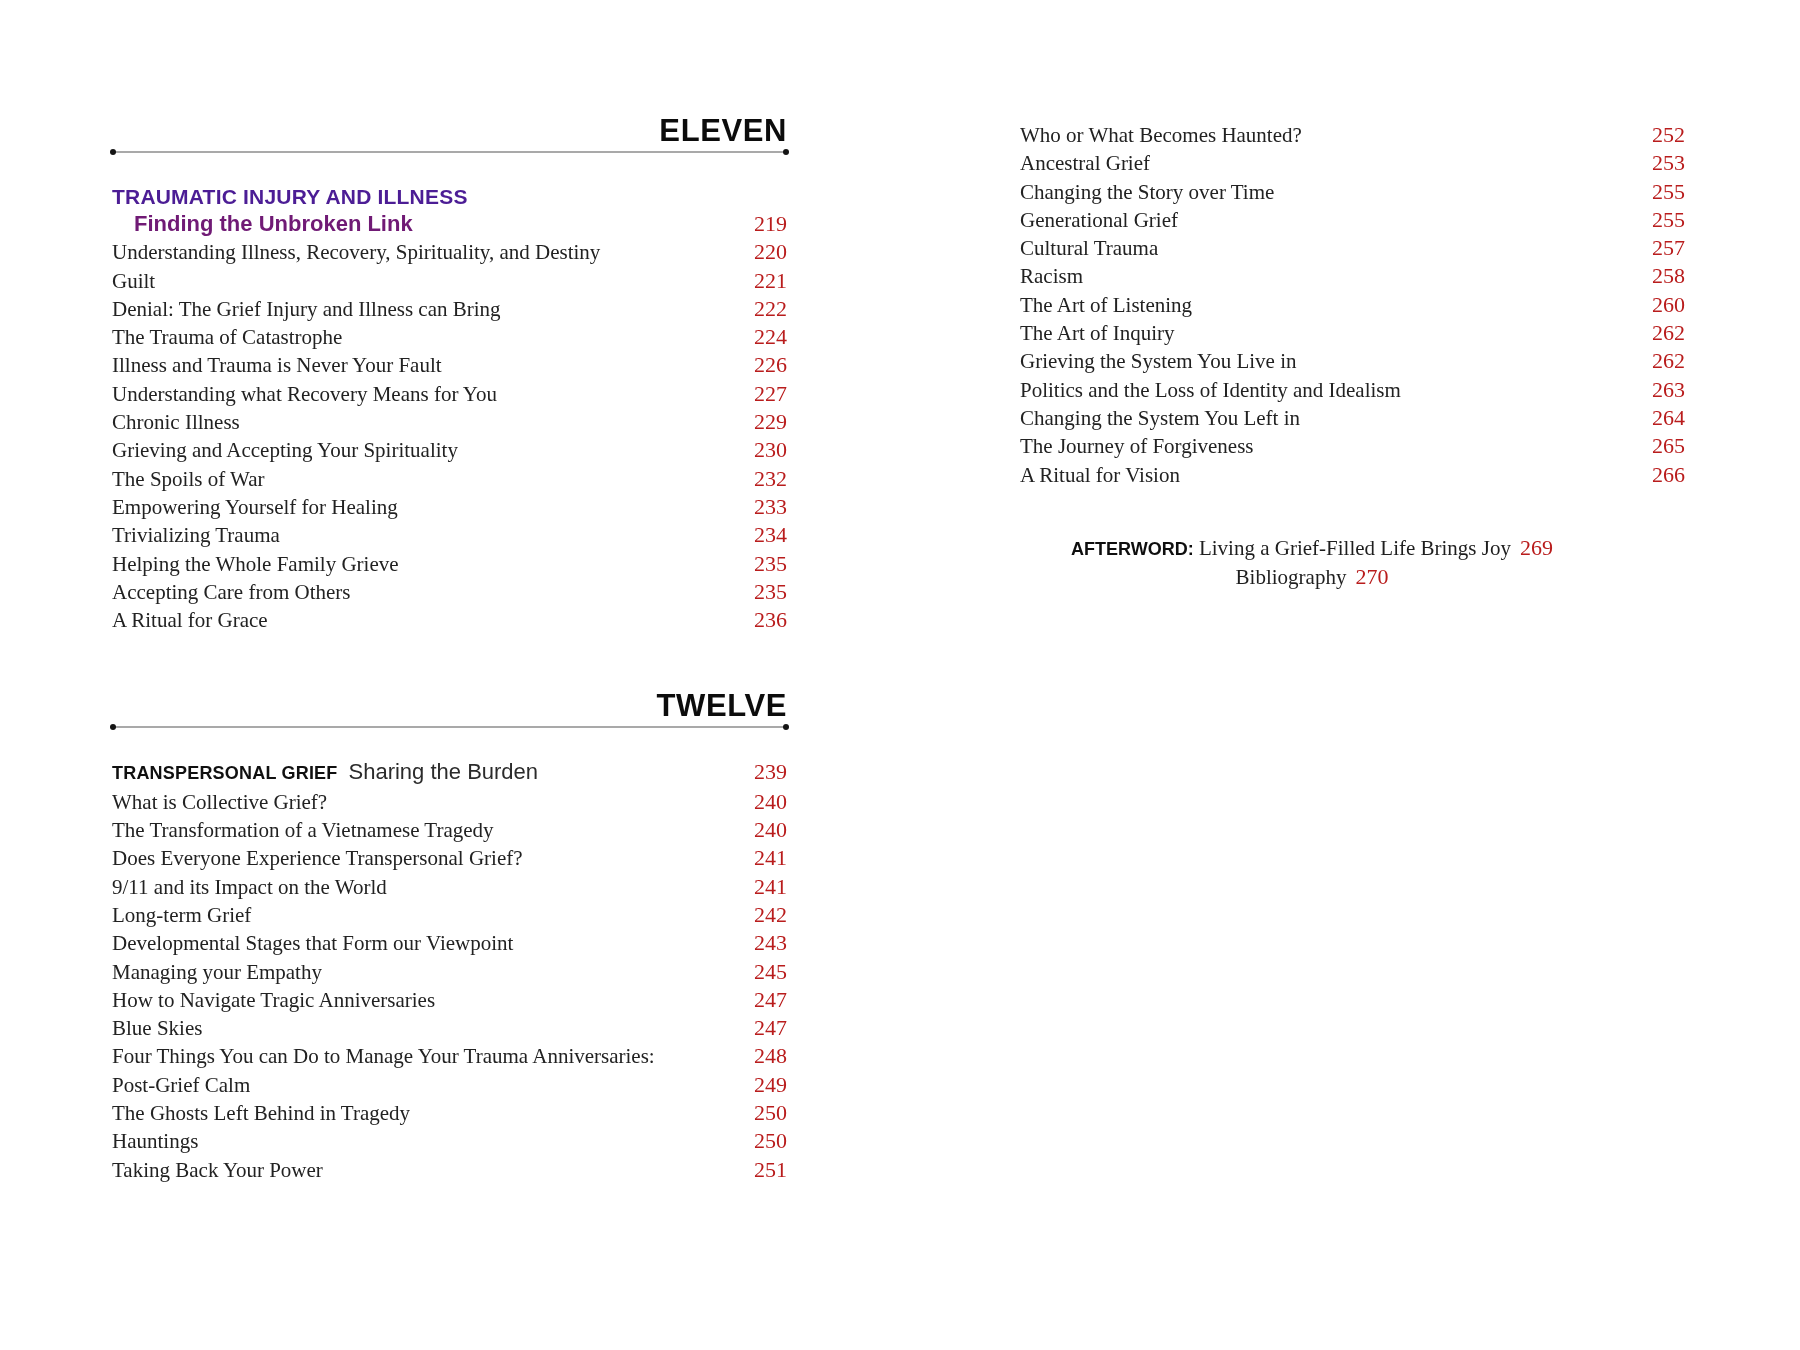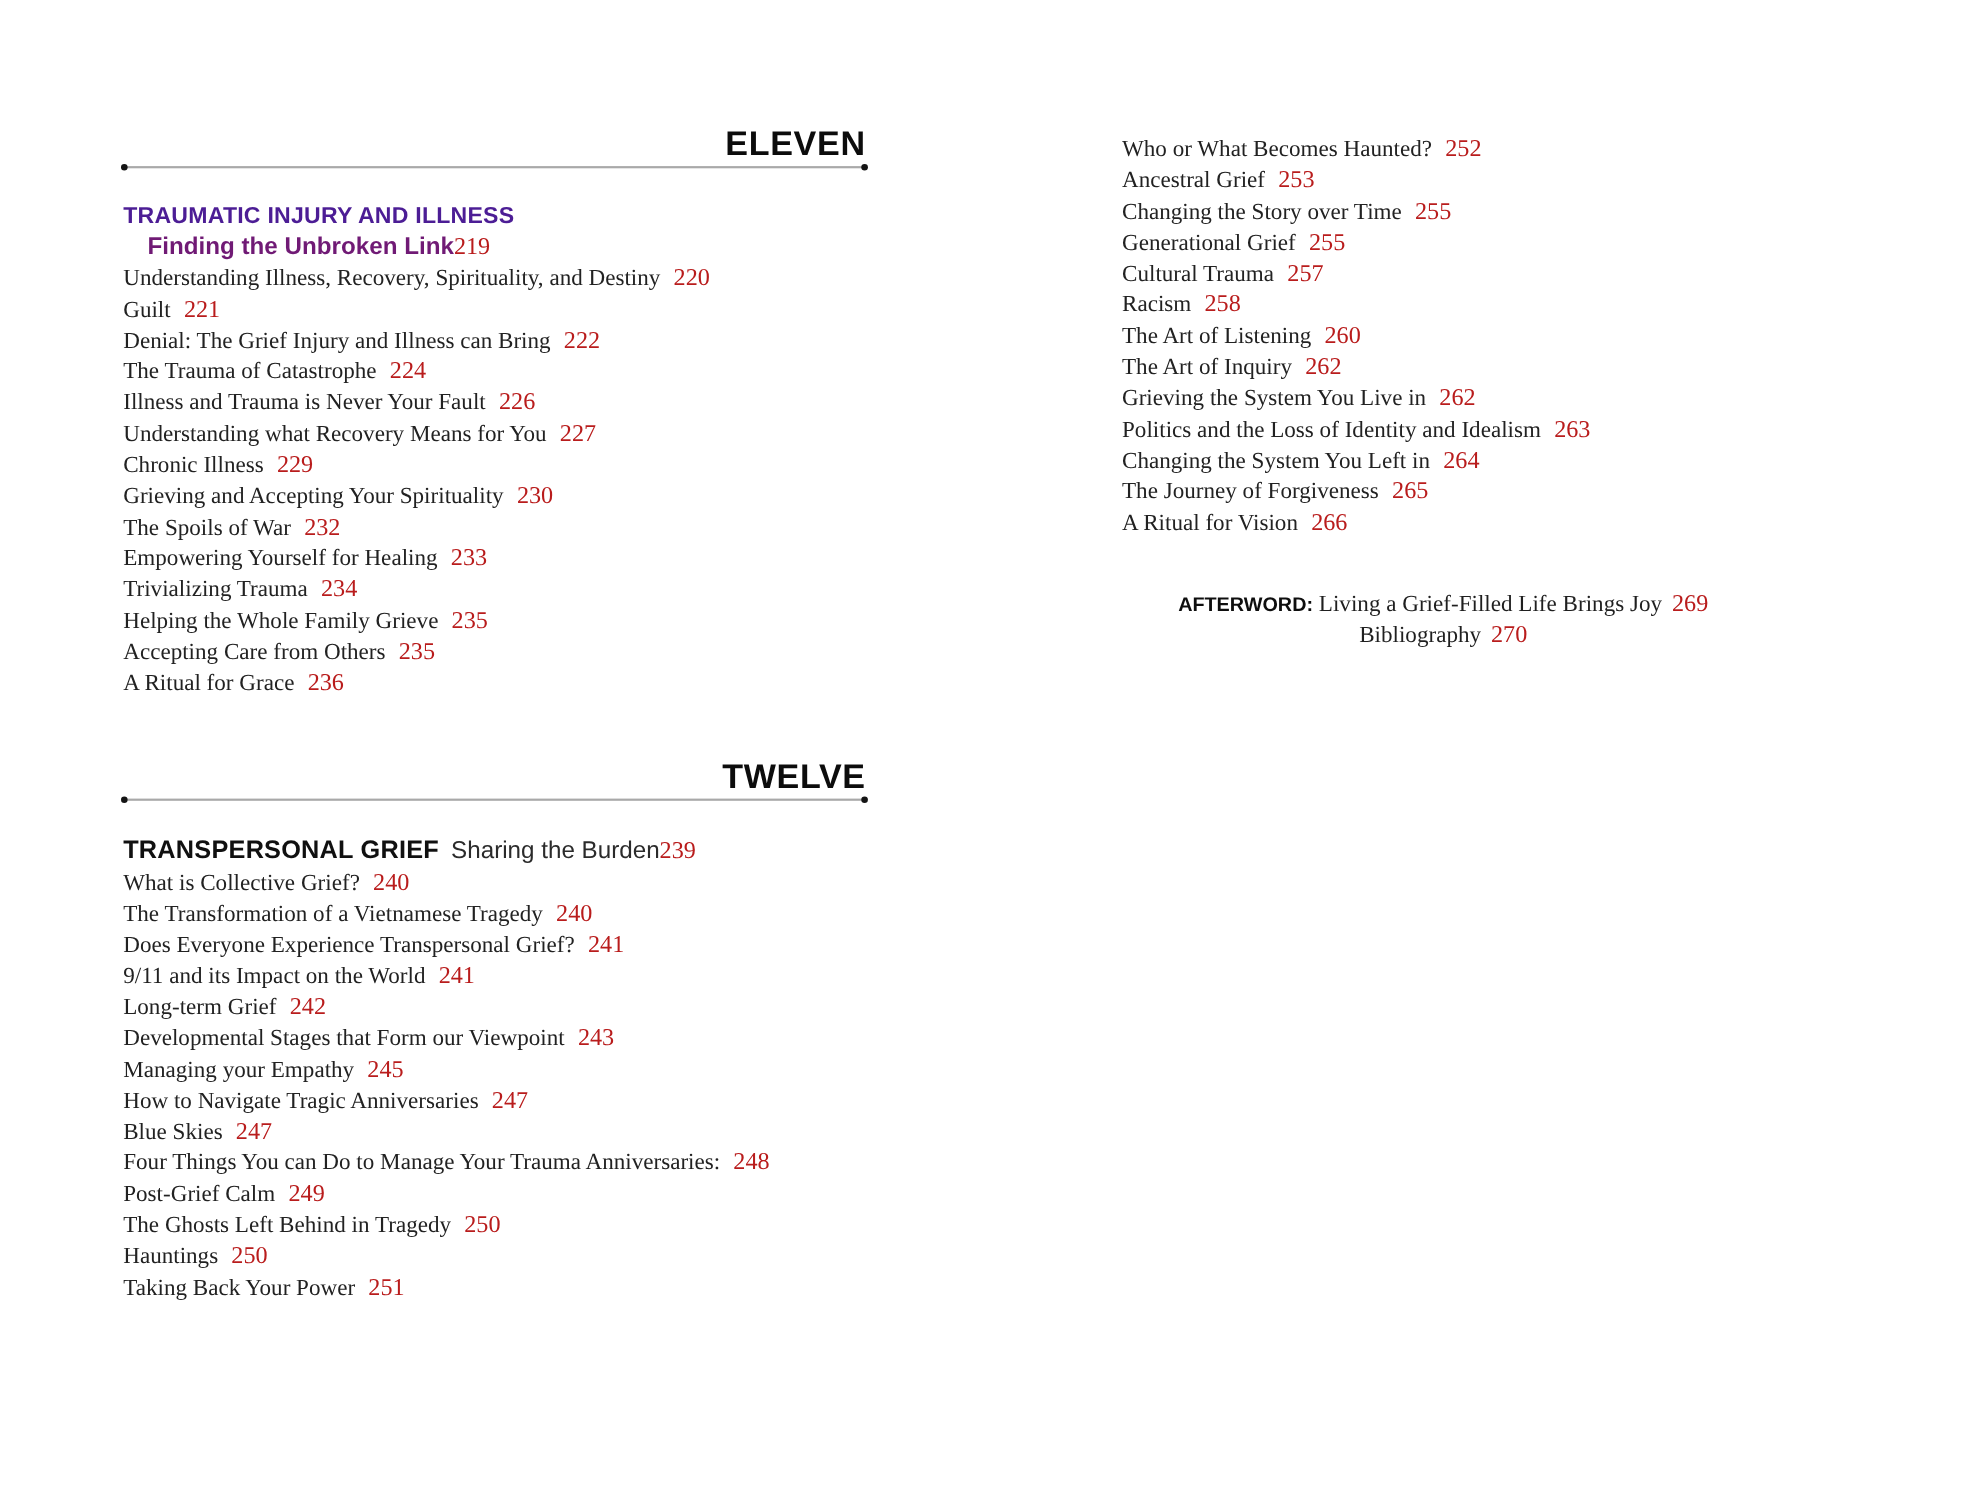--- a/index.html
+++ b/index.html
@@ -26,36 +26,36 @@
   .ch-header.second { margin-top:58px; }
 
   .ch-title {
     margin-top:32px;
     font-family:"Liberation Sans", sans-serif;
     font-weight:700; font-size:21px; line-height:24px;
     letter-spacing:.2px; color:#4c1d95;
   }
 
   .toc-row {
-    display:flex; align-items:baseline;
+    display:flex; justify-content:space-between; align-items:baseline;
     font-size:21px; line-height:28.3px; color:#222222;
   }
   .entry { padding-right:12px; }
   .pg { font-family:"Liberation Serif", serif; font-size:22px; color:#b91c1c; white-space:nowrap; }
 
   .subtitle-row { margin-top:1px; }
   .subtitle {
     font-family:"Liberation Sans", sans-serif;
     font-size:22px; color:#701a75; padding-left:22px;font-weight:bold;
   }
 
   .title-row { margin-top:30px; }
   .bold-inline {
     font-family:"Liberation Sans", sans-serif;
-    font-weight:700; font-size:23px; letter-spacing:.2px; color:#101010;
+    font-weight:700; font-size:18px; letter-spacing:.2px; color:#101010;
   }
   .inline-sub {
     font-family:"Liberation Sans", sans-serif;
     font-size:22px; color:#2b2b2b; margin-left:11px;
   }
 
   .afterword { margin-top:45px; width:584px; text-align:center; font-size:21px; line-height:28.5px; }
   .aw-bold {
     font-family:"Liberation Sans", sans-serif;
     font-weight:700; font-size:18px; color:#0e0e0e;

